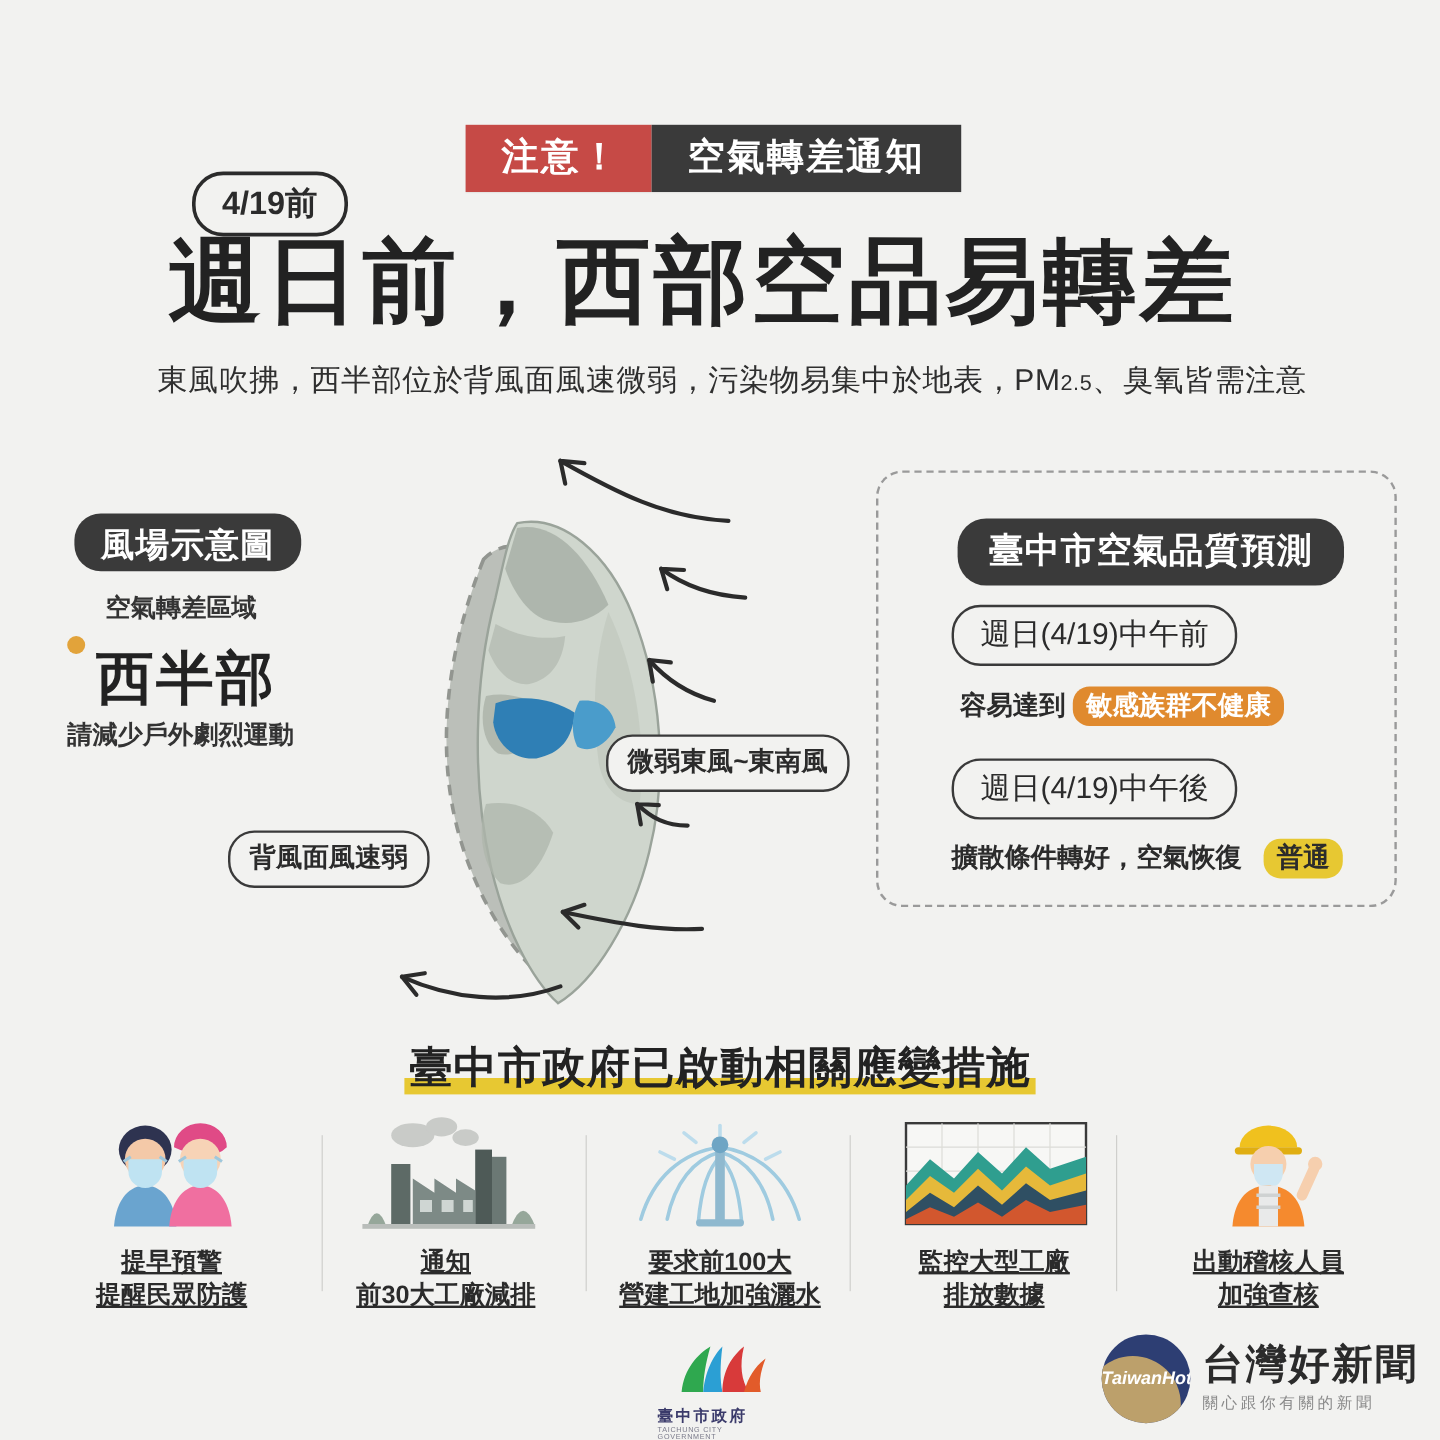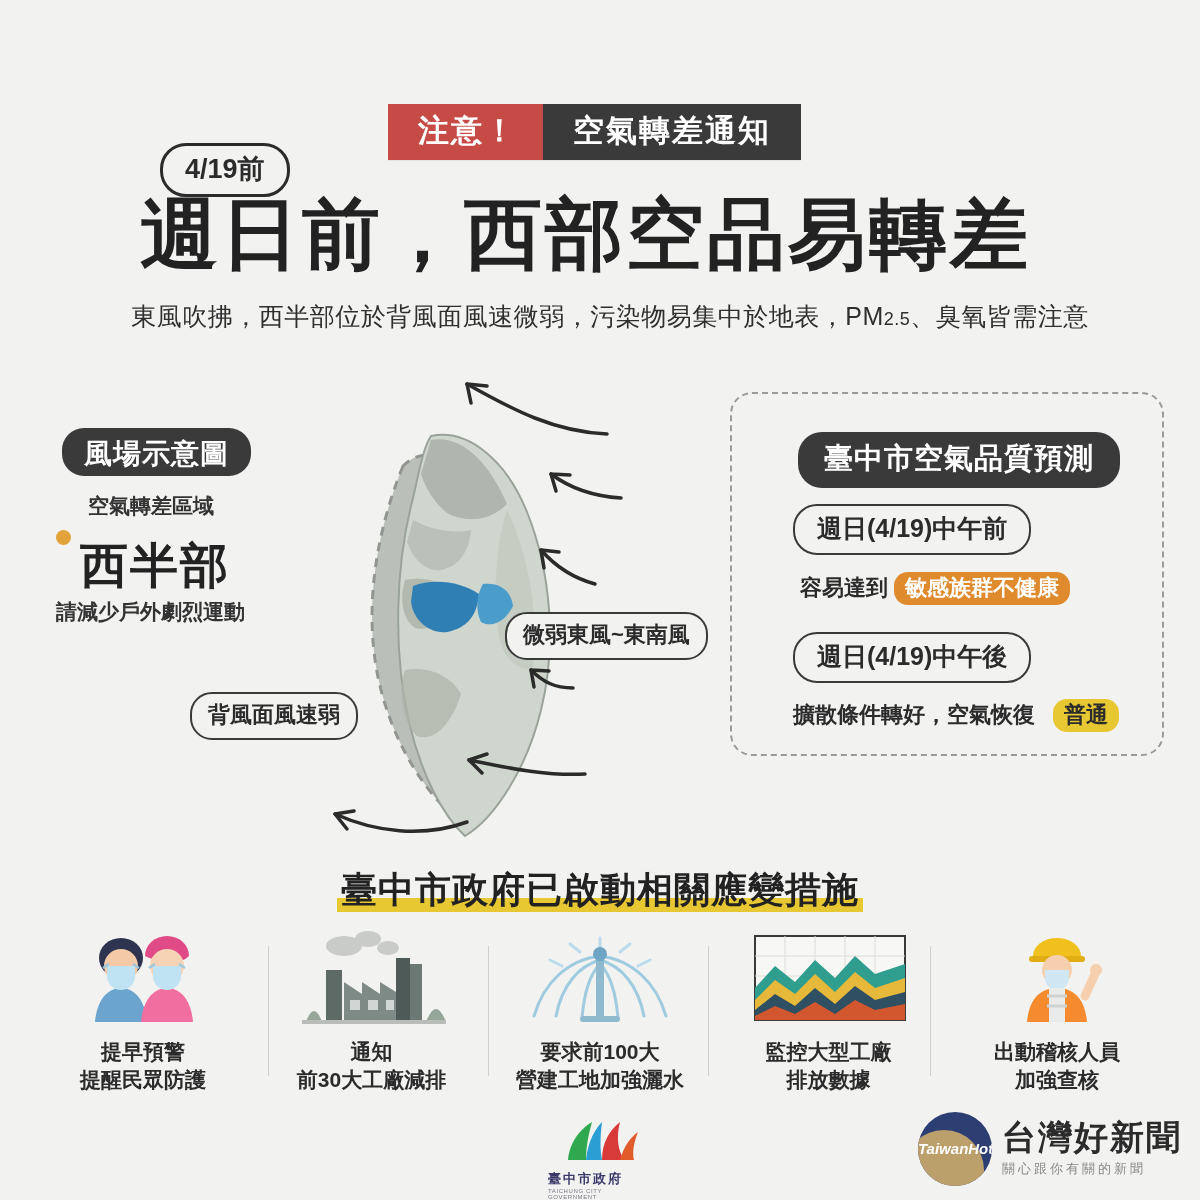--- a/index.html
+++ b/index.html
@@ -69,21 +69,21 @@
     position:absolute;left:730px;top:392px;width:430px;height:360px;
     border:2px dashed #9a9a9a;border-radius:22px;background:transparent;
   }
   .panel-title{
     position:absolute;left:798px;top:432px;
     background:#3a3a3a;color:#fff;border-radius:24px;
     font-size:29px;font-weight:bold;padding:7px 26px 9px;letter-spacing:1px;
   }
   .fc-pill{
     position:absolute;border:2.5px solid #3a3a3a;border-radius:24px;
-    background:#f2f2f0;font-size:25px;font-weight:bold;padding:6px 22px 8px;
+    background:#f2f2f0;font-size:25px;font-weight:normal;padding:6px 22px 8px;
   }
   .fc1{left:793px;top:504px;}
   .fc2{left:793px;top:632px;}
   .fc-row{position:absolute;font-size:22px;font-weight:bold;color:#2b2b2b;}
   .r1{left:800px;top:573px;}
   .r2{left:793px;top:700px;}
   .hl-orange{background:#e08a2e;color:#fff;border-radius:14px;padding:3px 11px 5px;margin-left:6px;}
   .hl-yellow{background:#e7c832;color:#2b2b2b;border-radius:14px;padding:3px 11px 5px;margin-left:18px;}
 
   
@@ -92,21 +92,21 @@
     font-size:36px;font-weight:bold;color:#222;letter-spacing:1px;
   }
   .measure-title span{
     background:linear-gradient(to top,#e7c832 0 14px,transparent 14px);
     padding:0 4px 2px;
   }
   .measures{
     position:absolute;left:40px;top:930px;width:1120px;height:180px;
     display:flex;align-items:flex-start;justify-content:space-between;
   }
-  .m-item{width:206px;text-align:center;position:relative;}
+  .m-item{width:206px;text-align:center;position:relative;text-decoration:underline;}
   .m-icon{height:96px;display:flex;align-items:flex-end;justify-content:center;}
   .m-text{margin-top:12px;font-size:21px;font-weight:bold;line-height:1.35;color:#2b2b2b;}
   .divider{position:absolute;top:946px;width:1px;height:130px;background:#cfcfcc;}
 
   
   .gov-logo{position:absolute;left:548px;top:1118px;width:104px;text-align:left;}
   .gov-name{font-size:13px;font-weight:bold;color:#3a3a6a;letter-spacing:2px;margin-top:2px;}
   .gov-en{font-size:6px;color:#7a7a8a;letter-spacing:.6px;}
   .news{position:absolute;right:18px;top:1112px;display:flex;align-items:center;gap:10px;}
   .news-badge{width:74px;height:74px;border-radius:50%;background:#2d3e73;position:relative;overflow:hidden;}

